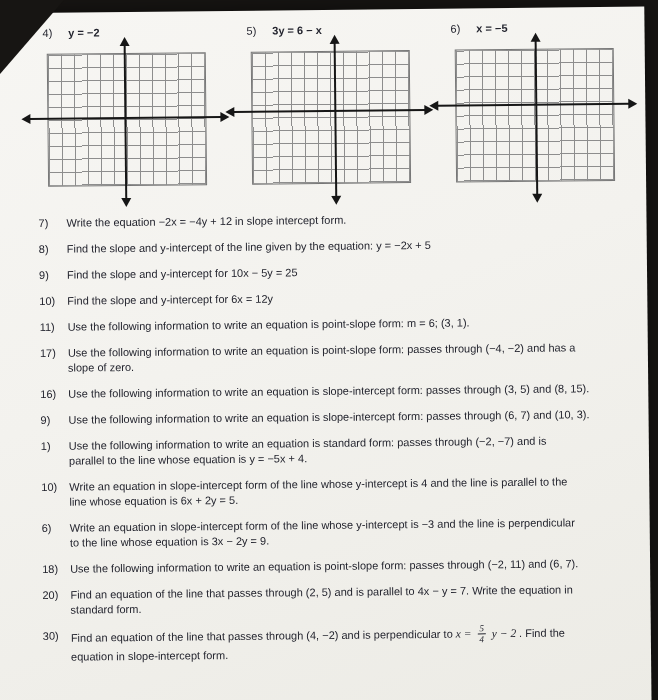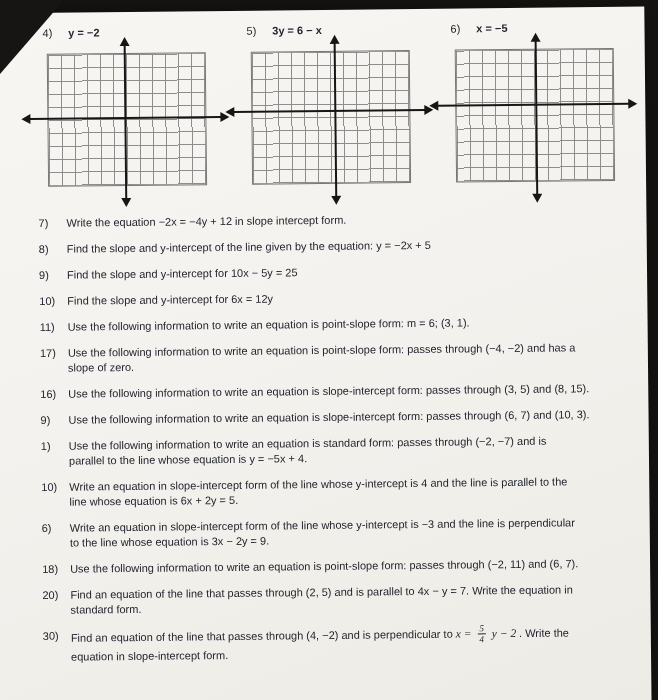--- a/index.html
+++ b/index.html
@@ -221,21 +221,21 @@
         <span class="pline">
           <span>Find an equation of the line that passes through (4, −2) and is perpendicular to</span>
           <span class="math">
             <span>x =</span>
             <span class="frac">
               <span class="fnum">5</span>
               <span class="fden">4</span>
             </span>
             <span>y − 2</span>
           </span>
-          <span>.  Write the</span>
+          <span>.  Find the</span>
         </span>
         <span class="pline">equation in slope-intercept form.</span>
       </span>
     </div>
 
   </div>
 </div>
 
 <div class="corner-shadow"></div>
 

